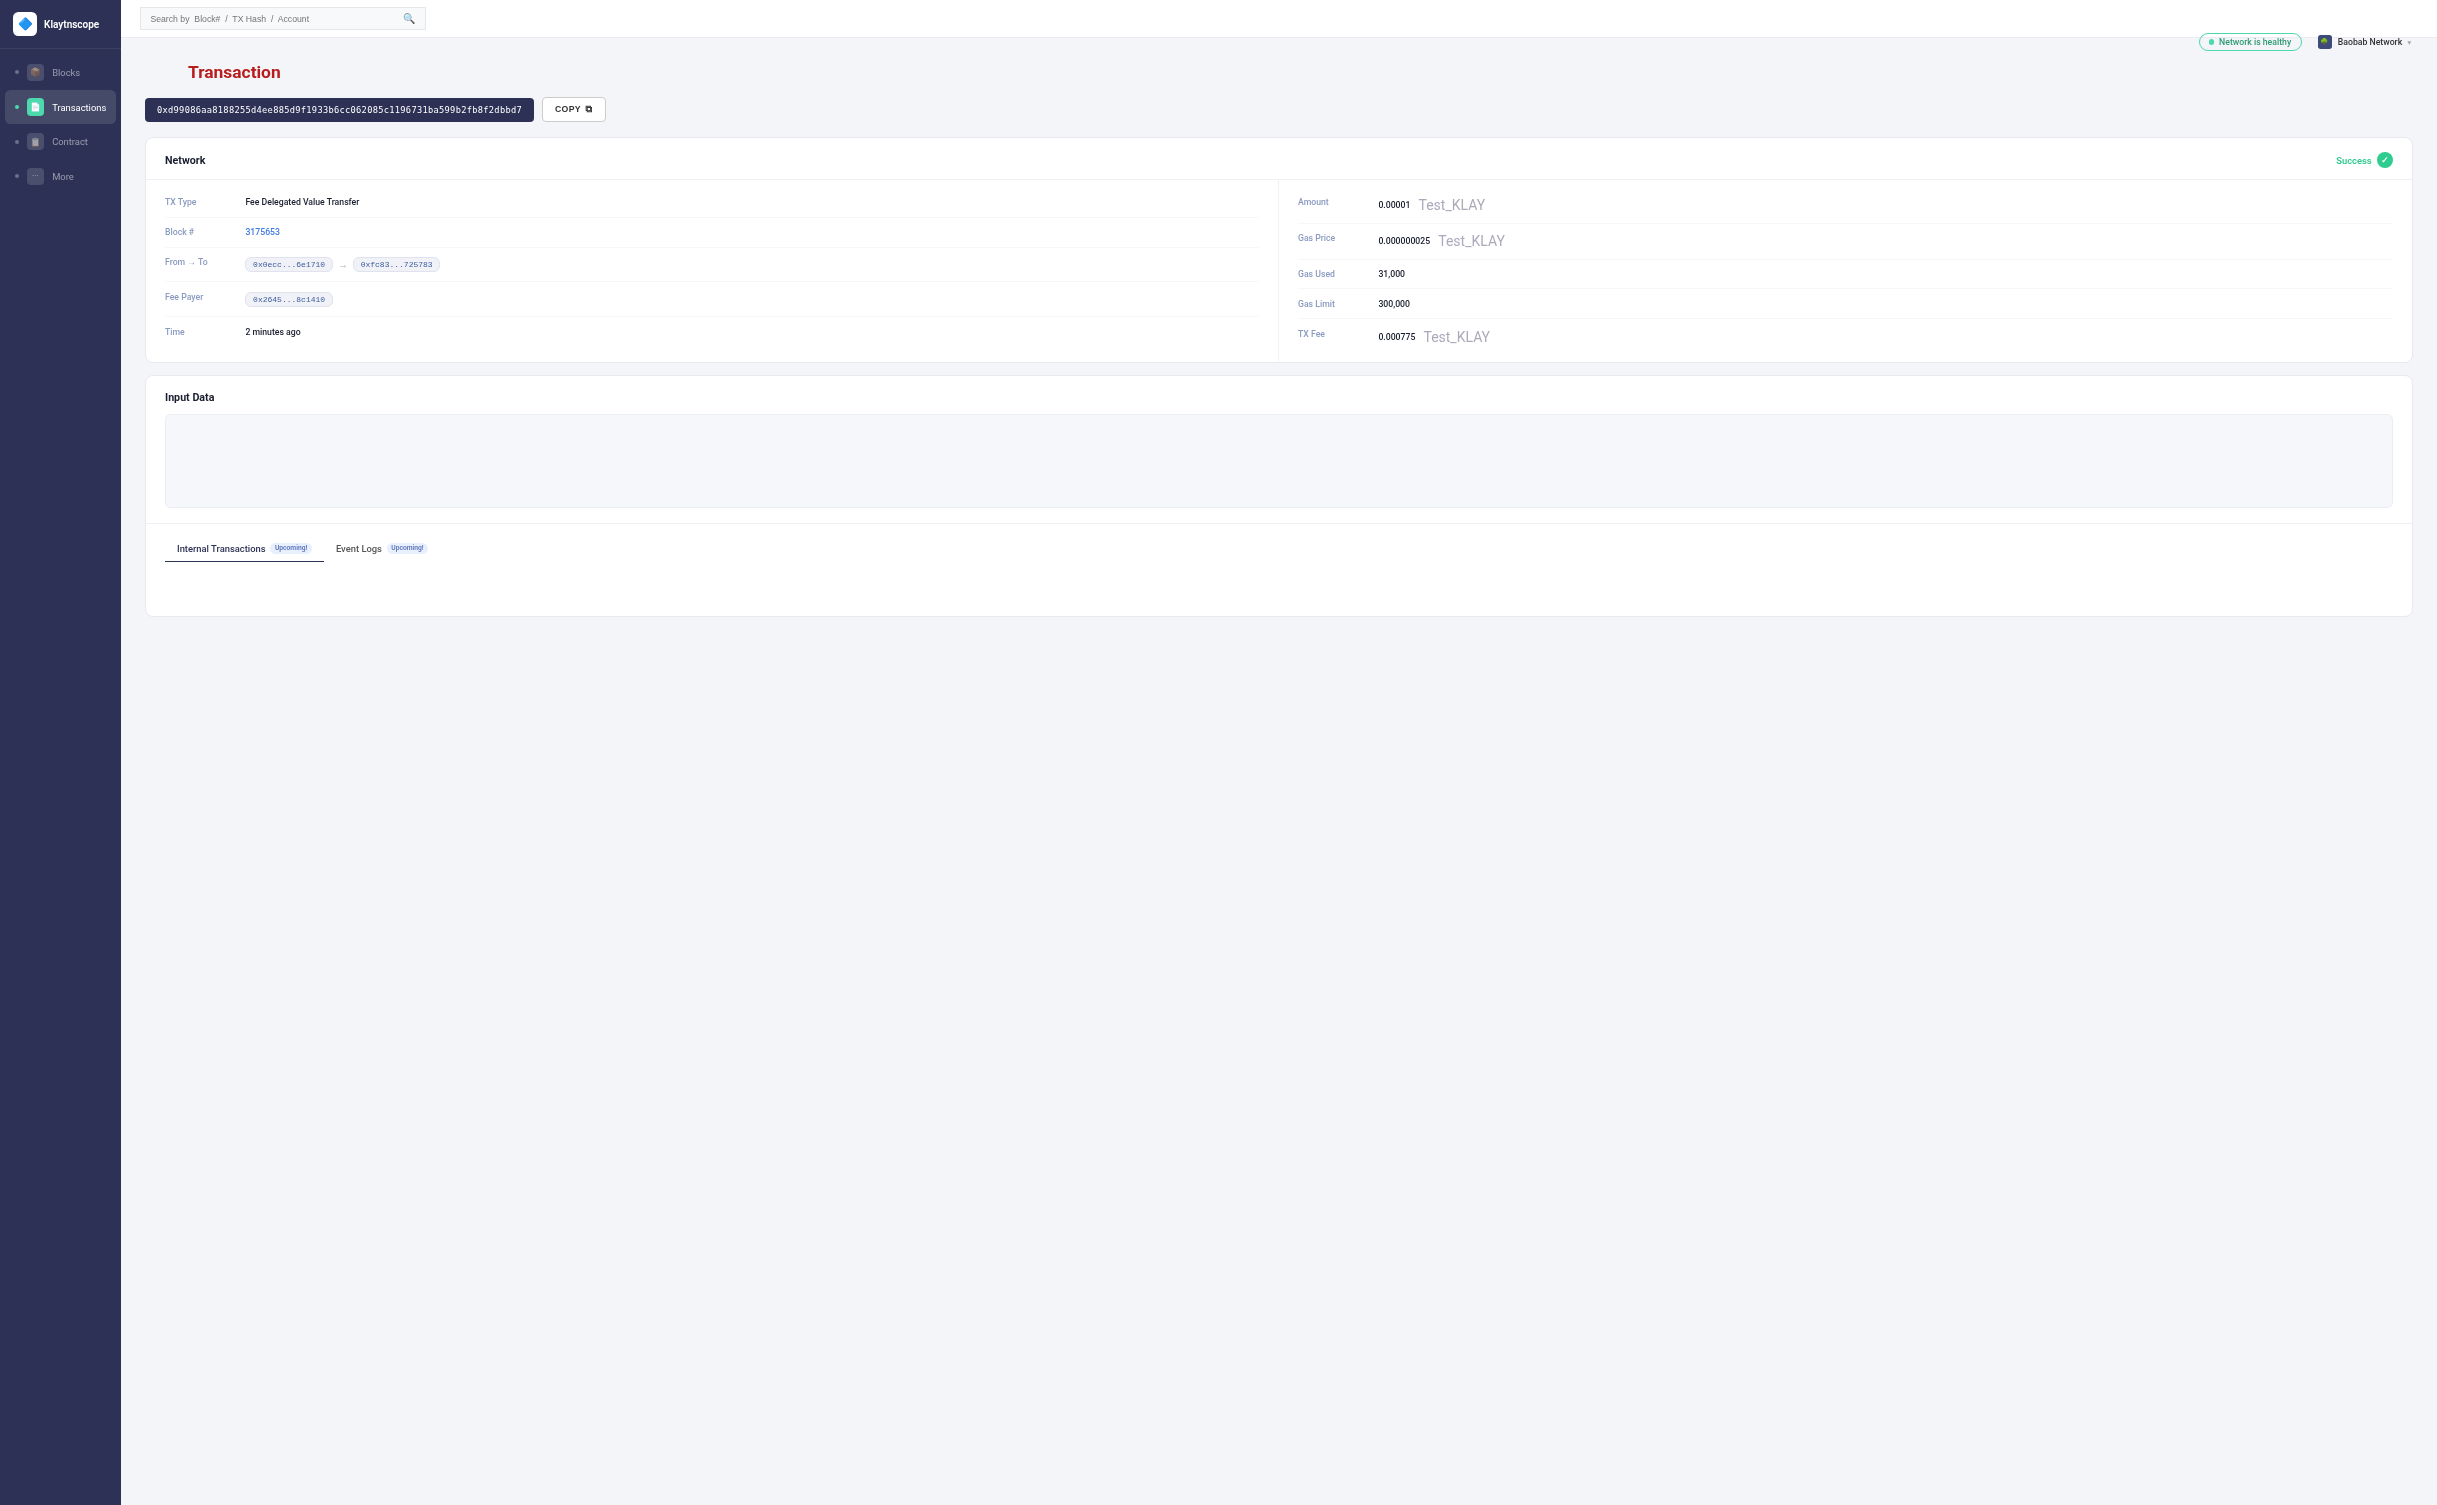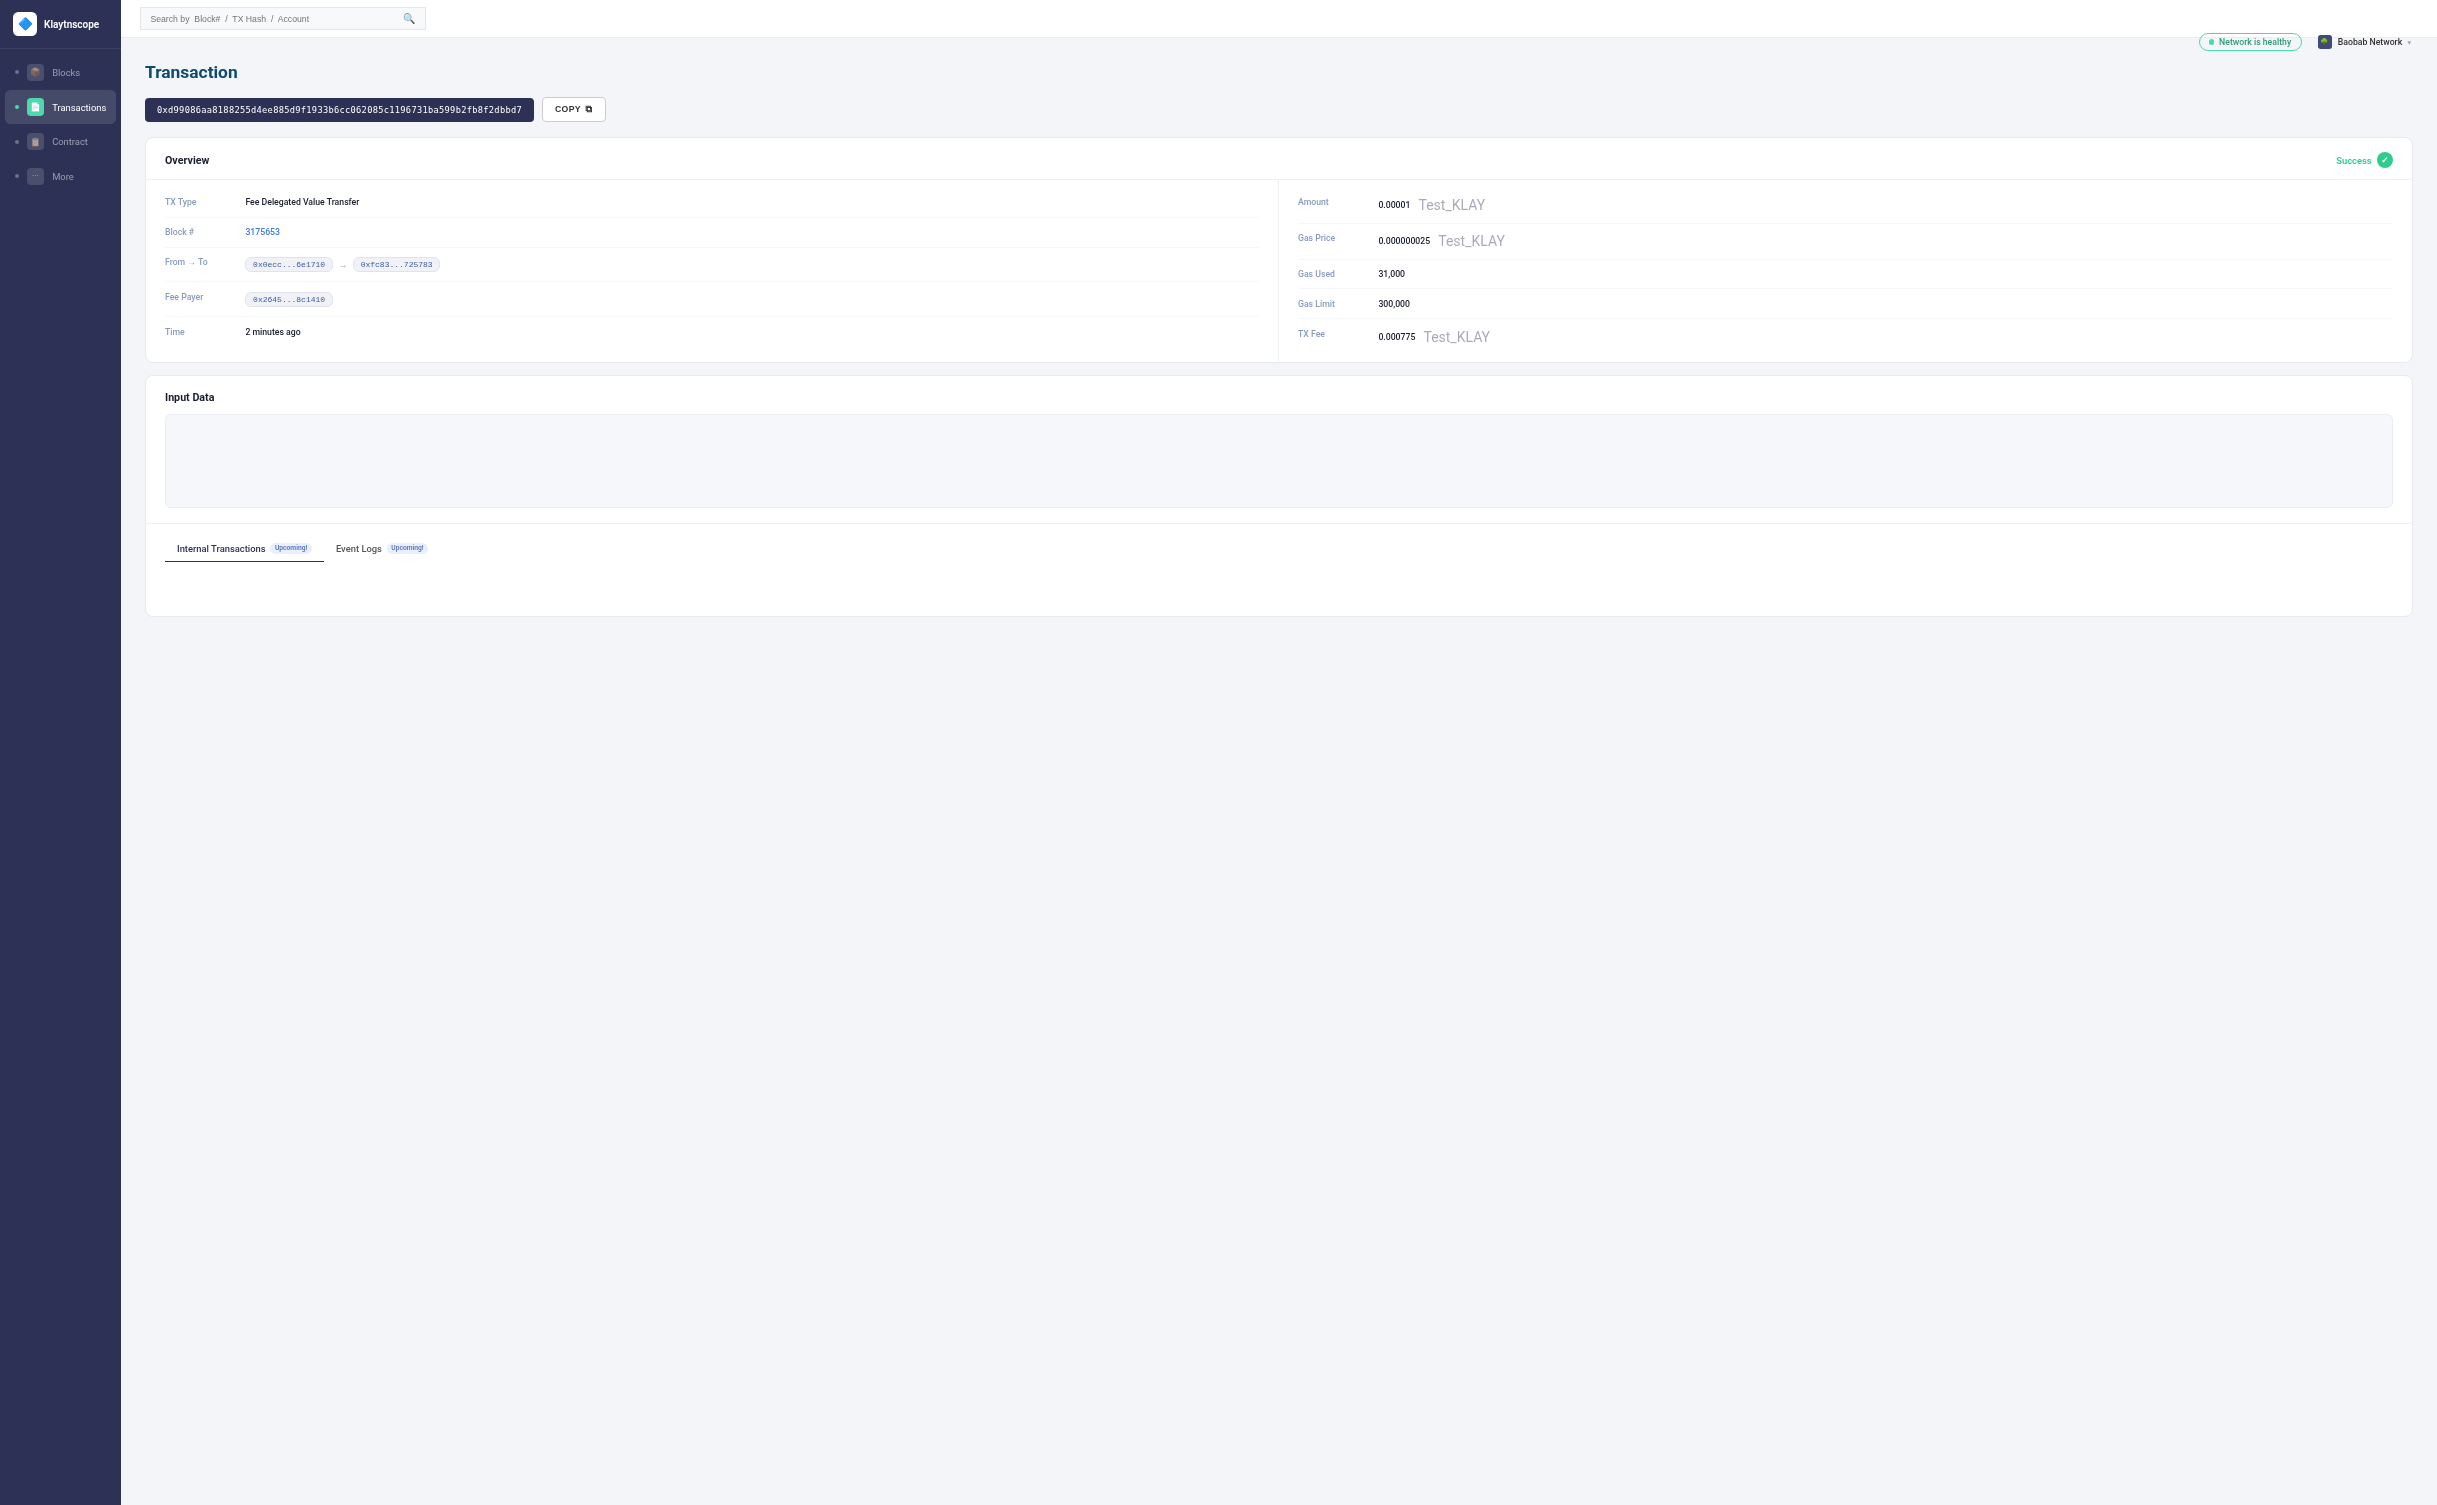--- a/index.html
+++ b/index.html
@@ -170,22 +170,23 @@
 
     
     .page-content {
       flex: 1;
       overflow-y: auto;
       padding: 24px 24px 24px 24px;
     }
     .page-title {
       font-size: 17.4px;
       font-weight: 700;
-      color: #0c4a6e;
+      color: #b91c1c;
       margin-bottom: 14.8px;
+      margin-left: 43px;
     }
 
     
     .hash-row {
       display: flex;
       align-items: flex-end;
       gap: 8px;
       margin-bottom: 15px;
     }
     .hash-box {
@@ -410,21 +411,21 @@
     <div class="hash-row">
       <div class="hash-box">0xd99086aa8188255d4ee885d9f1933b6cc062085c1196731ba599b2fb8f2dbbd7</div>
       <button class="copy-button">
         <span>COPY</span>
         <span style="font-size:9.4px;">⧉</span>
       </button>
     </div>
 
     <div class="card">
       <div class="card-header">
-        <span class="card-title">Overview</span>
+        <span class="card-title">Network</span>
         <div class="success-badge">
           <span>Success</span>
           <div class="success-check">✓</div>
         </div>
       </div>
 
       <div class="detail-grid">
 
         <div class="detail-col" id="detail-col-left">
             <div class="detail-row">

